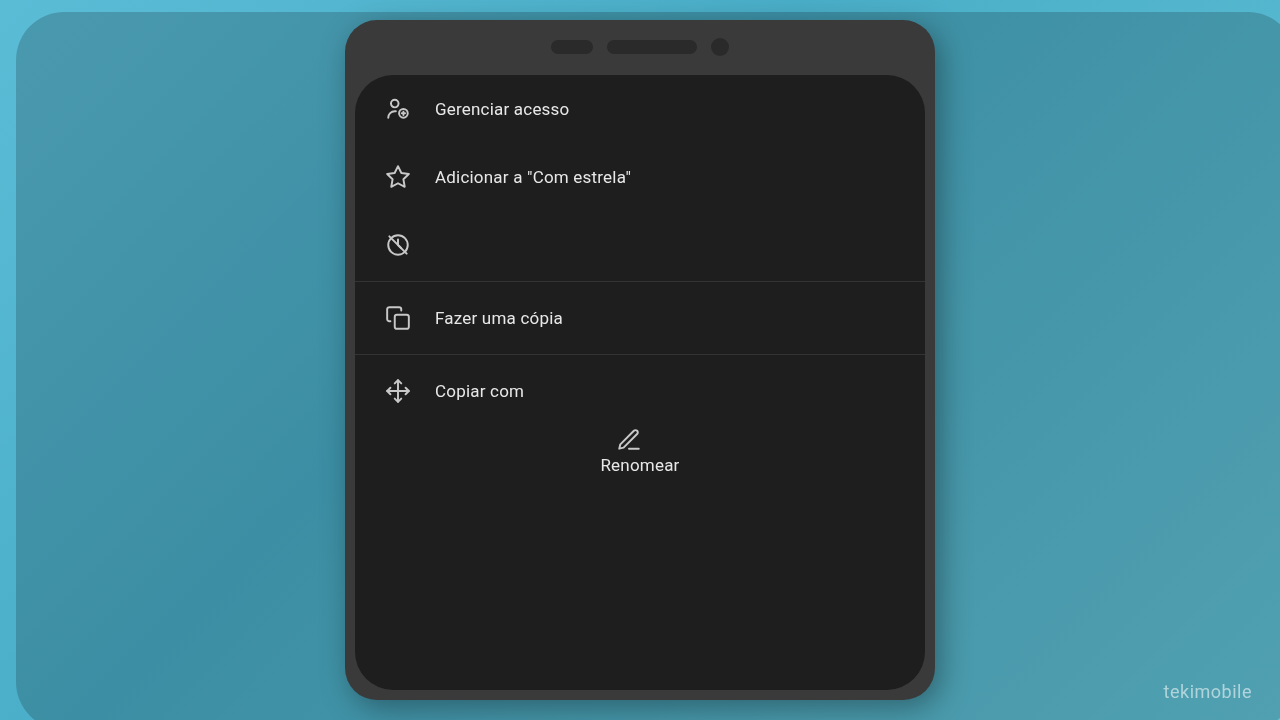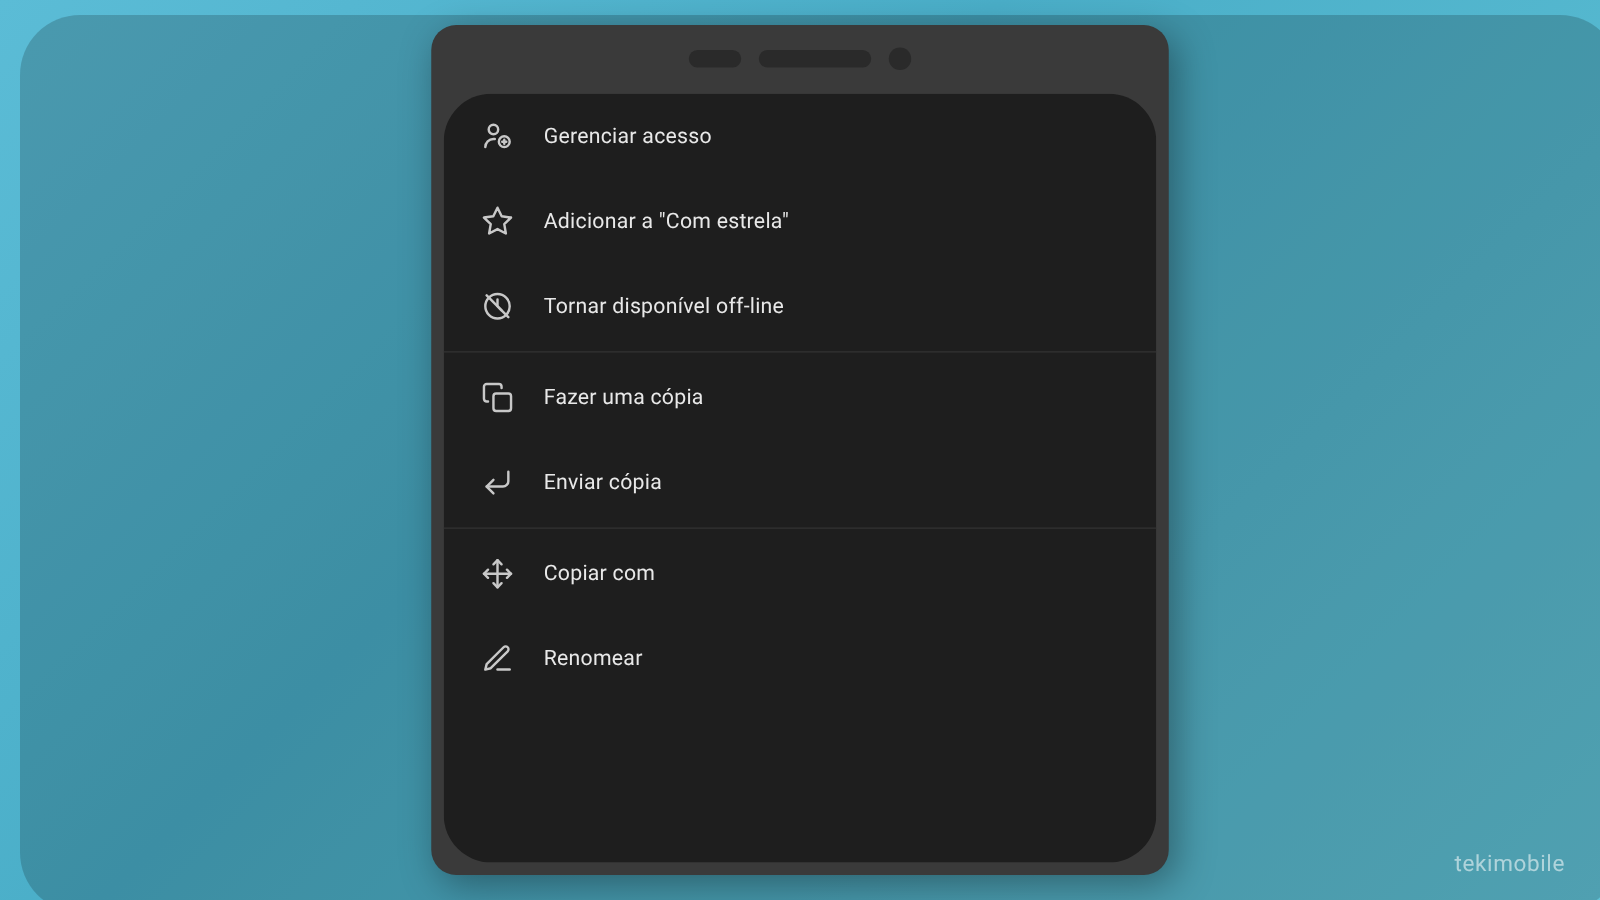--- a/index.html
+++ b/index.html
@@ -30,21 +30,21 @@
       position: relative;
       width: 590px;
       height: 680px;
     }
 
     
     .phone-frame {
       position: absolute;
       top: 0; left: 0; right: 0; bottom: 0;
       background: #3a3a3a;
-      border-radius: 20px;
+      border-radius: 32px;
       box-shadow: 6px 8px 30px rgba(0,0,0,0.35);
     }
 
     
     .phone-shadow {
       position: absolute;
       top: 12px;
       left: 16px;
       right: -16px;
       bottom: -10px;
@@ -153,20 +153,21 @@
     .divider {
       height: 1px;
       background: #333;
       margin: 2px 0;
       flex-shrink: 0;
     }
 
     .menu-item-last {
       
       border-bottom: none;
+      flex-direction: column;
     }
   </style>
 </head>
 <body>
 
 <div class="phone-shadow"></div>
 <div class="phone-wrapper">
   <div class="phone-frame">
     <div class="phone-top">
       <div class="speaker-left"></div>
@@ -199,45 +200,35 @@
         </div>
 
         <div class="menu-item">
           <span class="menu-icon">
             <svg viewBox="0 0 24 24">
               <circle cx="12" cy="12" r="9"></circle>
               <path d="M12 7v5l3 3"></path>
               <line x1="4" y1="4" x2="20" y2="20" stroke-width="1.8"></line>
             </svg>
           </span>
-          <span class="menu-label">Tornar disponível off-line</span>
         </div>
 
         <div class="divider"></div>
 
 
         <div class="menu-item">
           <span class="menu-icon">
             <svg viewBox="0 0 24 24">
               <rect x="9" y="9" width="13" height="13" rx="2" ry="2"></rect>
               <path d="M5 15H4a2 2 0 0 1-2-2V4a2 2 0 0 1 2-2h9a2 2 0 0 1 2 2v1"></path>
             </svg>
           </span>
           <span class="menu-label">Fazer uma cópia</span>
         </div>
 
-        <div class="menu-item">
-          <span class="menu-icon">
-            <svg viewBox="0 0 24 24">
-              <polyline points="9,10 4,15 9,20"></polyline>
-              <path d="M20 4v7a4 4 0 0 1-4 4H4"></path>
-            </svg>
-          </span>
-          <span class="menu-label">Enviar cópia</span>
-        </div>
 
         <div class="divider"></div>
 
         <div class="menu-item">
           <span class="menu-icon">
             <svg viewBox="0 0 24 24">
               <polyline points="5,9 2,12 5,15"></polyline>
               <polyline points="9,5 12,2 15,5"></polyline>
               <polyline points="15,19 12,22 9,19"></polyline>
               <polyline points="19,9 22,12 19,15"></polyline>

